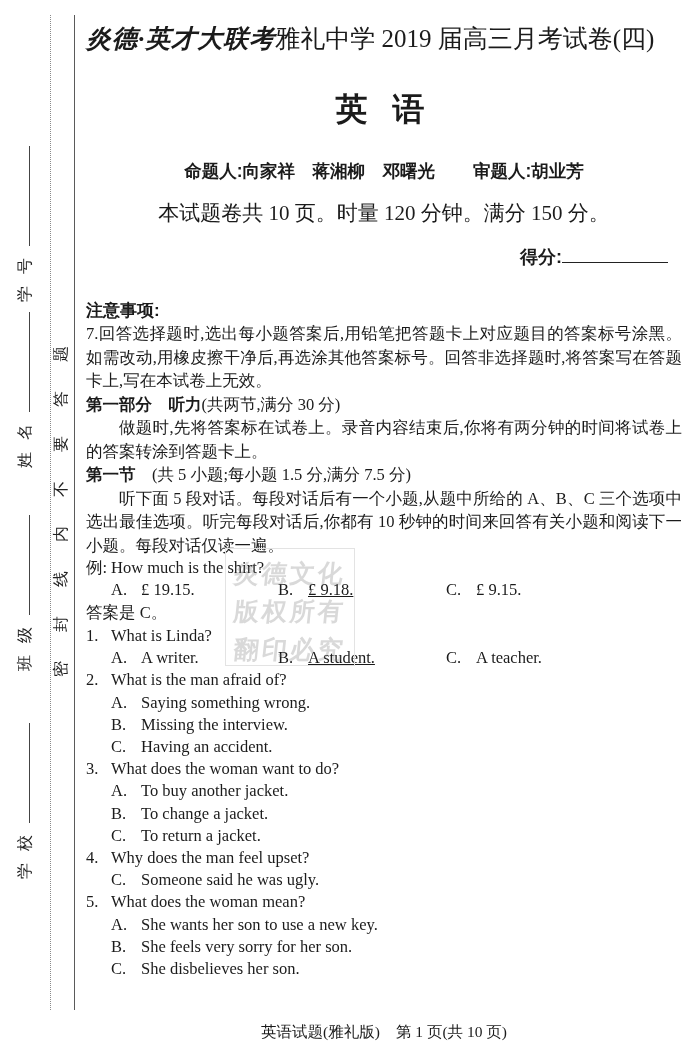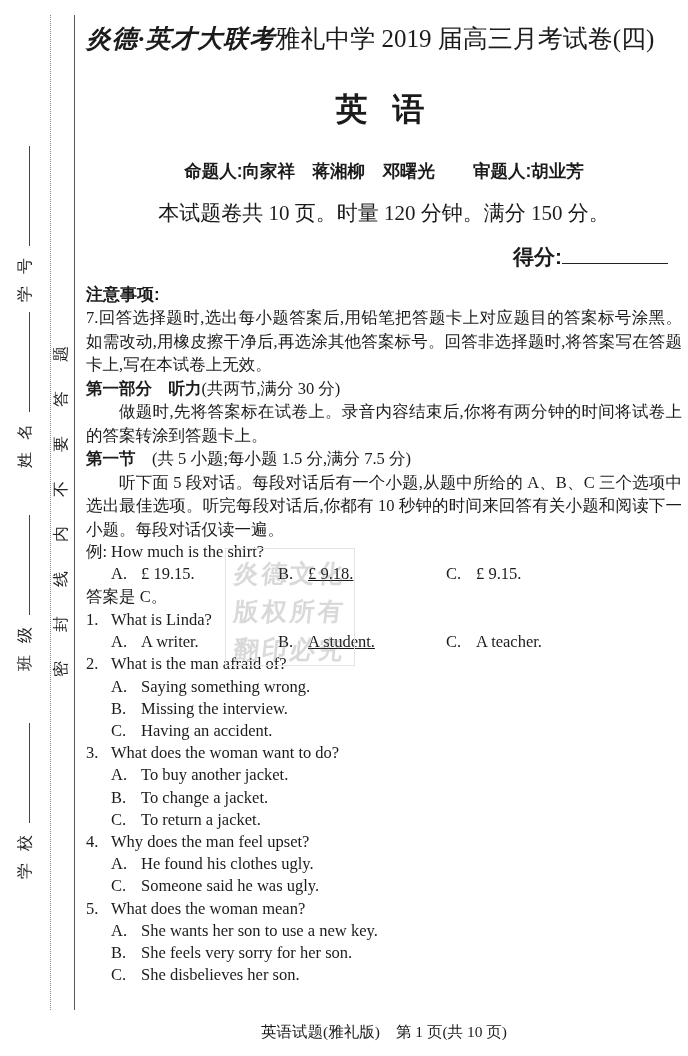--- a/index.html
+++ b/index.html
@@ -45,25 +45,25 @@
   .hdr { margin-top:20px; font-size:25px; line-height:38px;
     white-space:nowrap; }
   .brand { font-weight:bold; font-style:italic; letter-spacing:1px; }
   .subject { margin-top:33px; text-align:center; font-size:32px; line-height:36px;
     font-weight:bold; letter-spacing:8px; }
   .setters { margin-top:33px; text-align:center; font-size:17.5px; line-height:22px;
     font-weight:bold; }
   .setters .gap { display:inline-block; width:38px; }
   .info { margin-top:20px; text-align:center; font-size:21px; line-height:22px; }
   .score { margin-top:22px; line-height:22px; text-align:right; padding-right:14px;
-    font-size:21px; font-weight:bold; }
+    font-size:18px; font-weight:bold; }
   .score-blank { display:inline-block; width:106px; height:15px;
     border-bottom:1.5px solid #222; }
 
-  .notice-h { margin-top:16px; font-size:17px; line-height:22px; font-weight:bold; }
+  .notice-h { margin-top:32px; font-size:17px; line-height:22px; font-weight:bold; }
   .cn { font-size:16.5px; line-height:23.5px; text-align:justify; }
   .indent { text-indent:2em; }
   .sech { font-size:16.5px; line-height:23.5px; }
   .sech .b { font-weight:bold; font-family:"Liberation Sans","DejaVu Sans",sans-serif;
     font-size:16.5px; }
 
   .ql { font-size:16.5px; line-height:22.2px; white-space:nowrap; }
   .qnum { display:inline-block; width:25px; }
   .oletter { display:inline-block; width:30px; }
   .optstack { padding-left:25px; }
@@ -143,21 +143,20 @@
   <div class="ql optstack"><span class="oletter">A.</span><span>Saying something wrong.</span></div>
   <div class="ql optstack"><span class="oletter">B.</span><span>Missing the interview.</span></div>
   <div class="ql optstack"><span class="oletter">C.</span><span>Having an accident.</span></div>
 
   <div class="ql"><span class="qnum">3.</span><span>What does the woman want to do?</span></div>
   <div class="ql optstack"><span class="oletter">A.</span><span>To buy another jacket.</span></div>
   <div class="ql optstack"><span class="oletter">B.</span><span>To change a jacket.</span></div>
   <div class="ql optstack"><span class="oletter">C.</span><span>To return a jacket.</span></div>
 
   <div class="ql"><span class="qnum">4.</span><span>Why does the man feel upset?</span></div>
-  <div class="ql optstack"><span class="oletter">A.</span><span>He found his clothes ugly.</span></div>
   <div class="ql optstack"><span class="oletter">C.</span><span>Someone said he was ugly.</span></div>
 
   <div class="ql"><span class="qnum">5.</span><span>What does the woman mean?</span></div>
   <div class="ql optstack"><span class="oletter">A.</span><span>She wants her son to use a new key.</span></div>
   <div class="ql optstack"><span class="oletter">B.</span><span>She feels very sorry for her son.</span></div>
   <div class="ql optstack"><span class="oletter">C.</span><span>She disbelieves her son.</span></div>
 
 </div>
 
 <div class="footer"><span>英语试题(雅礼版)</span><span class="fgap"></span><span>第 1 页(共 10 页)</span></div>

